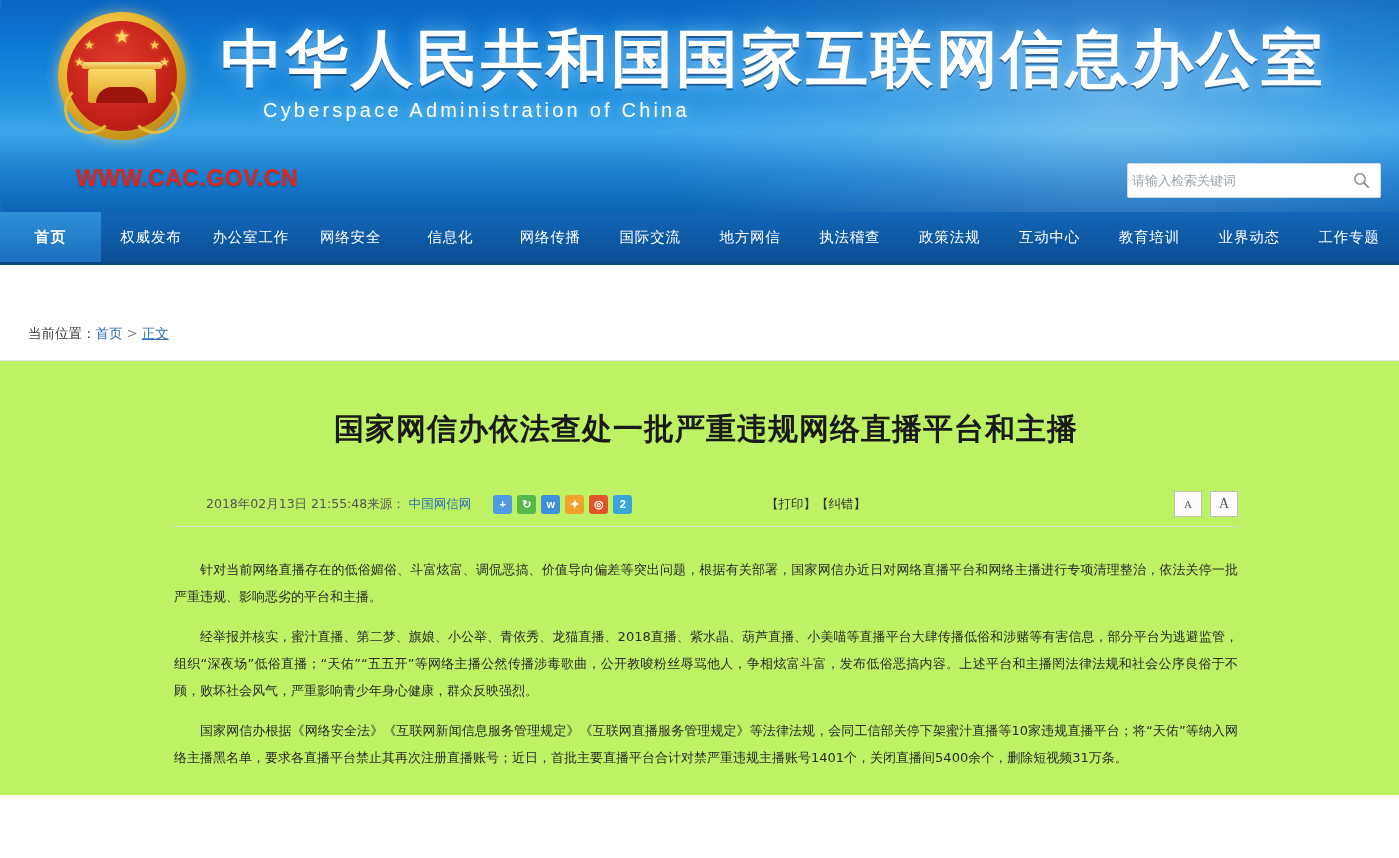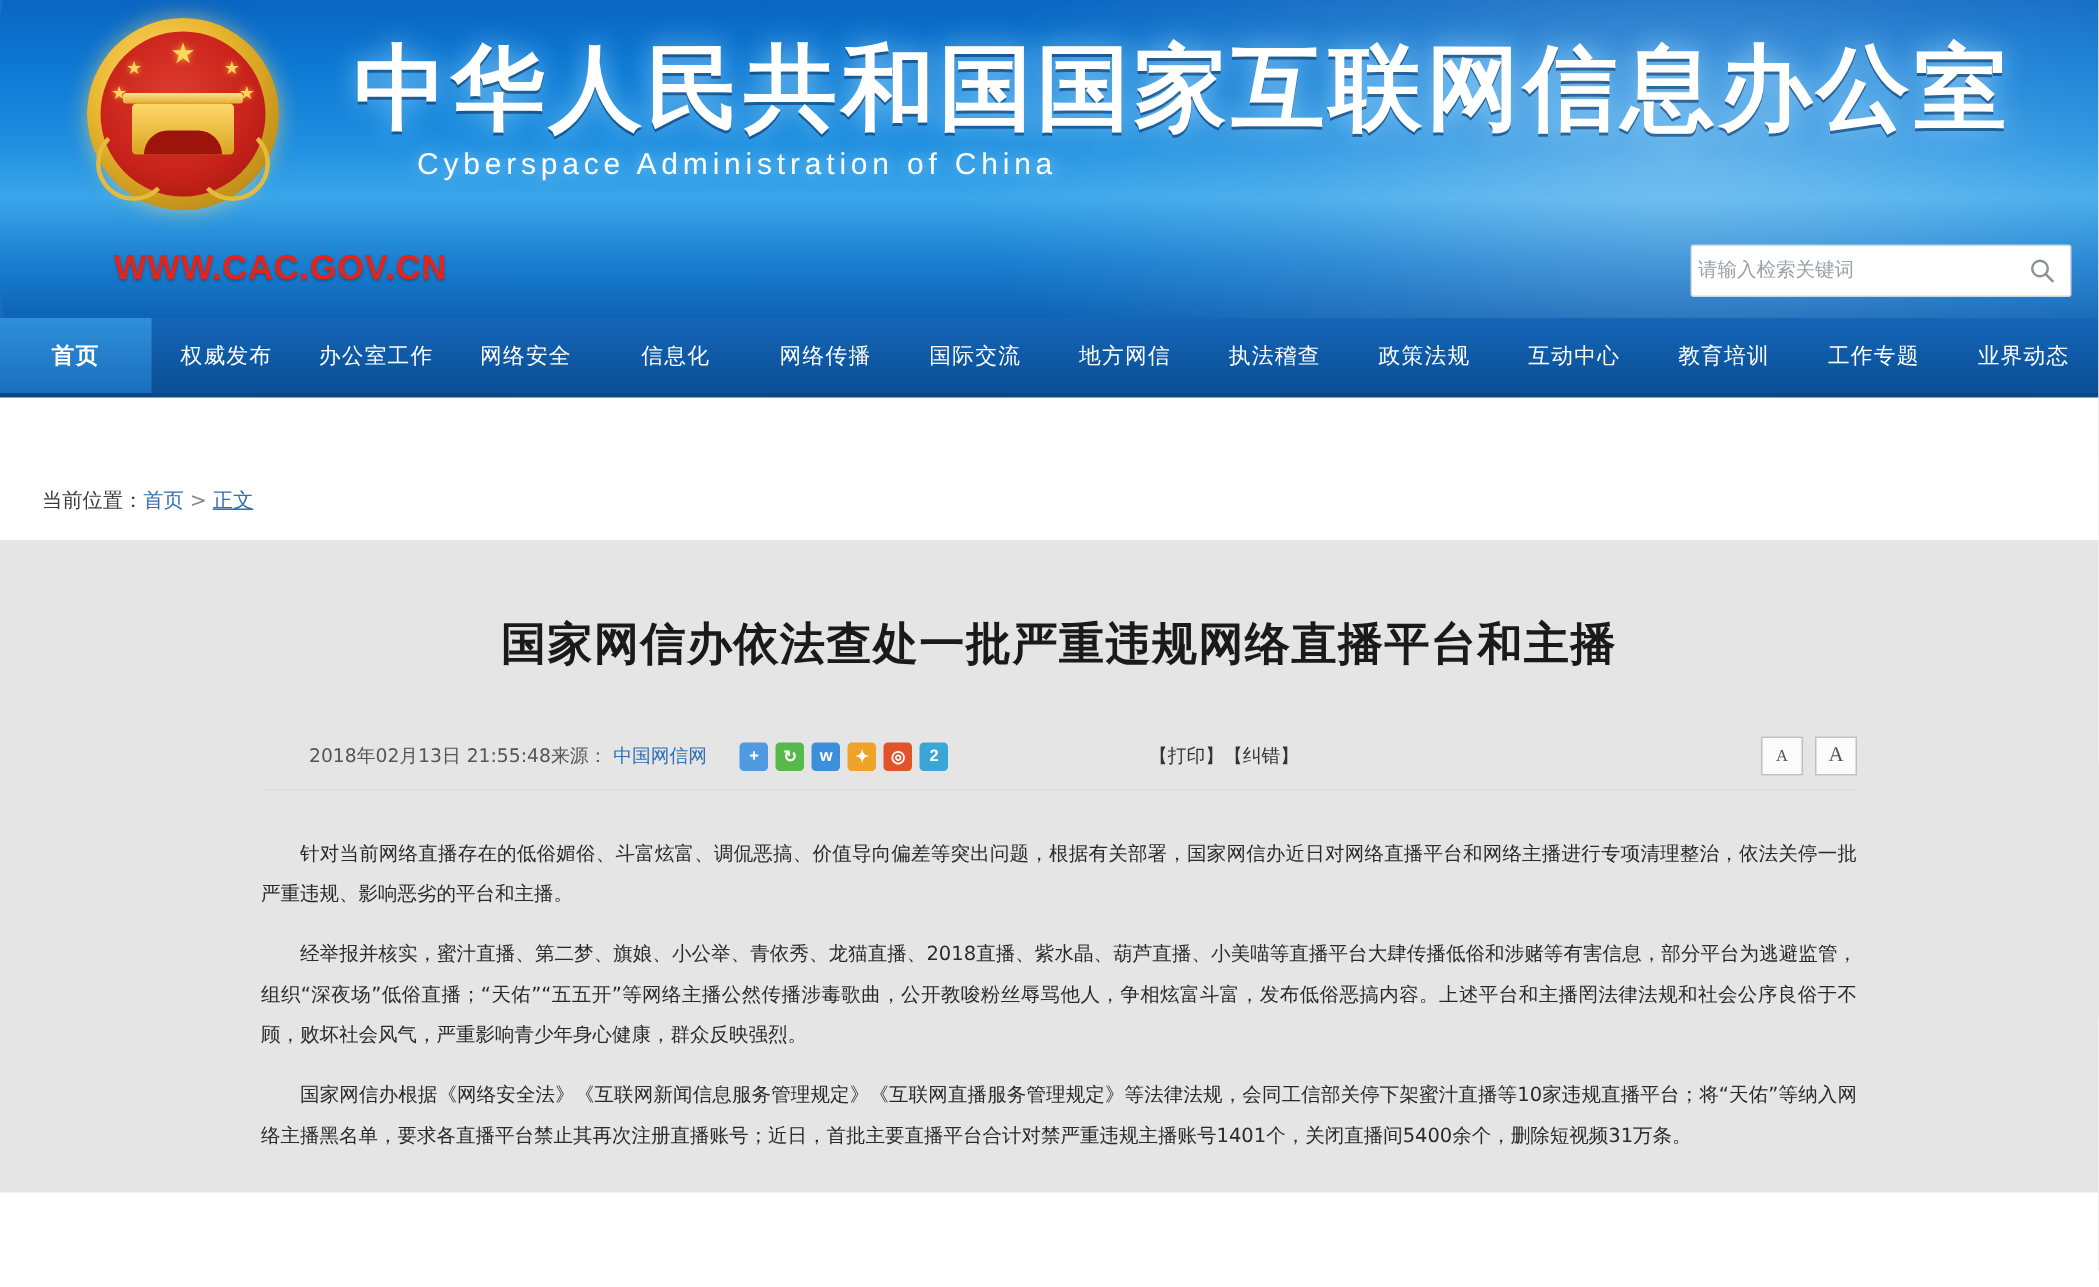--- a/index.html
+++ b/index.html
@@ -109,21 +109,21 @@
     border: 3px solid #e5bb3c;
     border-radius: 50%;
     border-top-color: transparent;
     border-right-color: transparent;
   }
   .emblem .wheat-l { left: 6px; }
   .emblem .wheat-r { right: 6px; transform: scaleX(-1); }
 
   .title-block {
     position: absolute;
-    left: 236px;
+    left: 221px;
     top: 24px;
     right: 20px;
   }
   .title-cn {
     font-family: "DejaVu Sans", "Liberation Sans", sans-serif;
     font-size: 62px;
     font-weight: bold;
     letter-spacing: 3px;
     color: #ffffff;
     text-shadow: 0 2px 0 rgba(0,40,90,.55), 0 0 18px rgba(160, 220, 255, .75);
@@ -248,21 +248,21 @@
     color: #2f6fb5;
     text-decoration: none;
   }
   .crumb .sep { color: #888; margin: 0 4px; }
   .crumb .cur { color: #2f6fb5; text-decoration: underline; }
 
   
   .page {
     display: flex;
     justify-content: center;
-    background: #e5e5e5;
+    background: #bef264;
     padding-left: 13px;
   }
   .article {
     width: 1120px;
     padding: 0 0 10px 0;
   }
   .art-title {
     text-align: center;
     font-family: "DejaVu Sans", "Liberation Sans", sans-serif;
     font-size: 30px;
@@ -397,22 +397,22 @@
     <div class="nav-item">办公室工作</div>
     <div class="nav-item">网络安全</div>
     <div class="nav-item">信息化</div>
     <div class="nav-item">网络传播</div>
     <div class="nav-item">国际交流</div>
     <div class="nav-item">地方网信</div>
     <div class="nav-item">执法稽查</div>
     <div class="nav-item">政策法规</div>
     <div class="nav-item">互动中心</div>
     <div class="nav-item">教育培训</div>
+    <div class="nav-item">业界动态</div>
     <div class="nav-item">工作专题</div>
-    <div class="nav-item">业界动态</div>
   </div>
 </div>
 
 <div class="crumb-wrap">
   <div class="crumb">
     <span>当前位置：</span><a href="#">首页</a><span class="sep">&gt;</span><span class="cur">正文</span>
   </div>
 </div>
 
 <div class="page">

